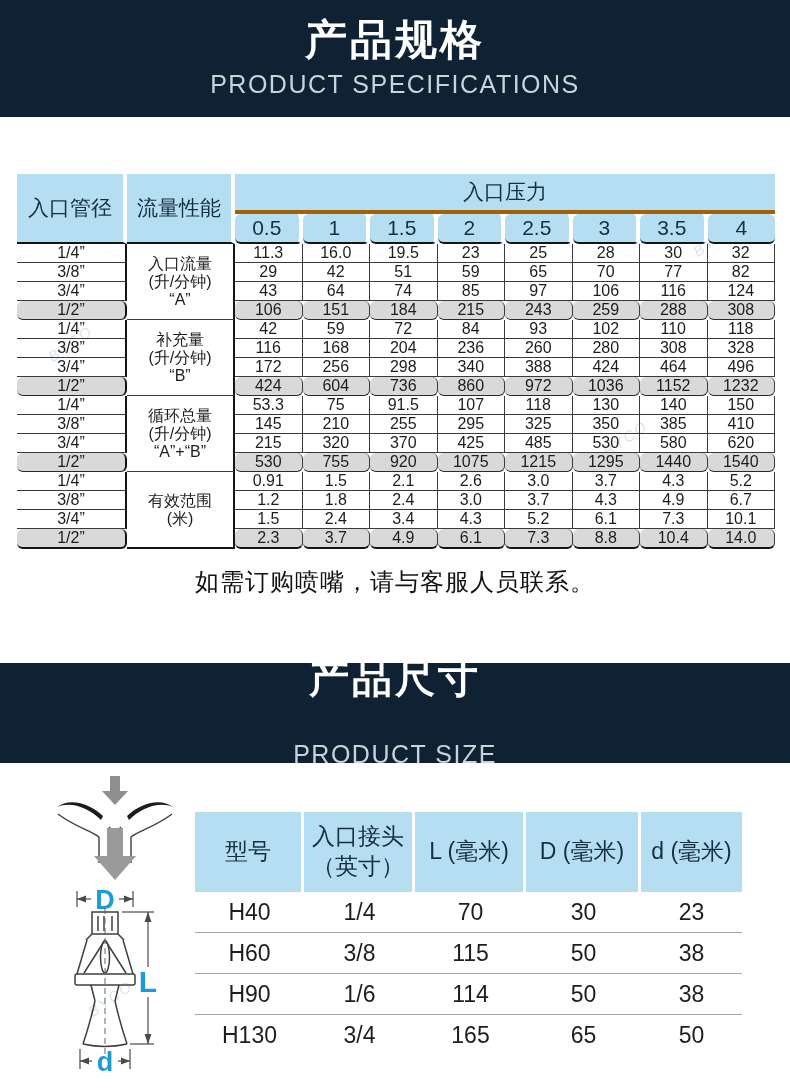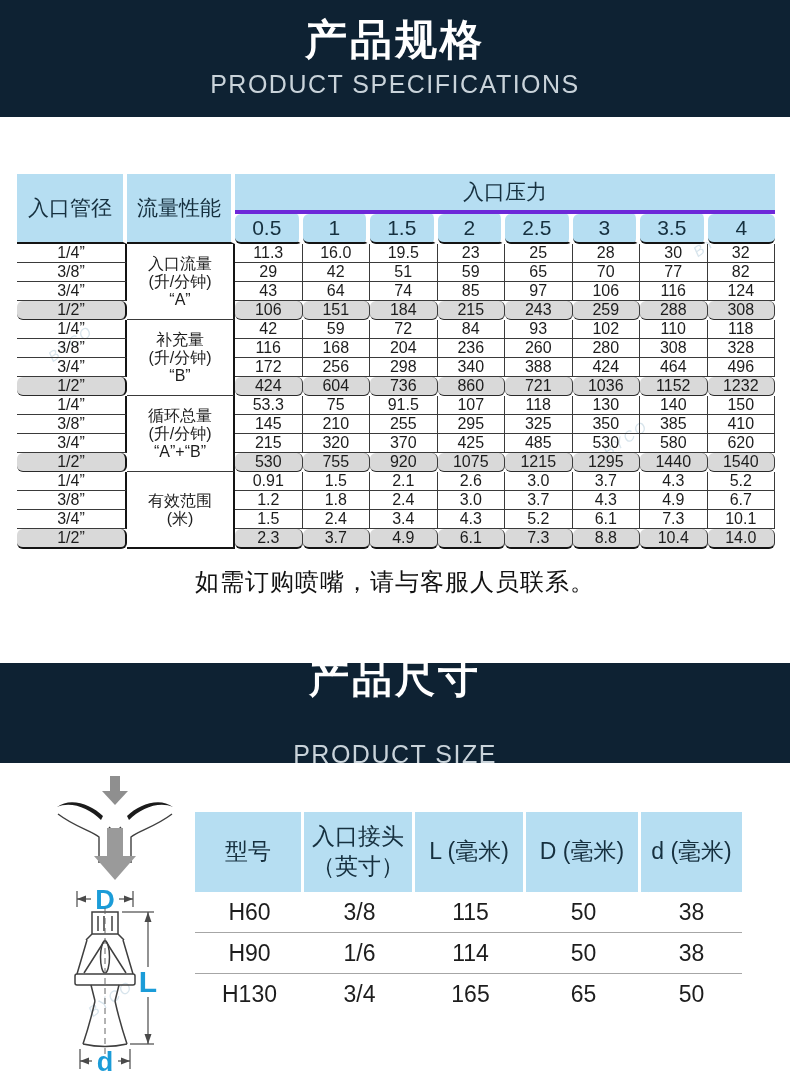--- a/index.html
+++ b/index.html
@@ -14,21 +14,21 @@
   .banner-title { font-size:42px; font-weight:bold; letter-spacing:3px; line-height:1.05; }
   .banner-2 .banner-title { font-size:40px; }
   .banner-sub { font-size:25px; color:#c9d3da; letter-spacing:1.5px; margin-top:7px; }
 
   
   table.spec { position:absolute; left:17px; top:174px; width:758px;
                border-collapse:separate; border-spacing:0; table-layout:fixed; }
   table.spec th, table.spec td { text-align:center; vertical-align:middle; padding:0; font-weight:normal; color:#1d1d1d; }
   table.spec thead th { background:#b6def2; font-size:21px; color:#16303f; }
   th.h-corner  { border-right:4px solid #ffffff; border-bottom:2px solid #141414;margin-left:41px; }
-  th.h-title   { height:40px; border-bottom:4px solid #6d28d9; }
+  th.h-title   { height:40px; border-bottom:4px solid #a16207; }
   th.h-press   { height:30px; border-right:4px solid #ffffff; border-bottom:2px solid #141414; font-size:21px;border-radius:6px; }
   th.h-press:last-child { border-right:none; }
   table.spec tbody td { height:19px; line-height:18px; font-size:16px; border-bottom:1px solid #3a3a3a; }
   td.pipe  { border-right:2px solid #141414; font-size:15px; }
   td.flabel{ border-right:2px solid #141414; font-size:16.5px; line-height:1.25; white-space:pre-line; color:#222; }
   td.flabel.last { border-bottom:2px solid #141414; }
   td.val   { border-right:1px solid #3a3a3a; }
   tr.shade td.pipe, tr.shade td.val { background:#d9d9d9; }
   table.spec tbody tr.grp-end td { border-bottom:1px solid #2a2a2a;border-radius:6px; }
   table.spec tbody tr.tbl-end td { border-bottom:2px solid #141414; }
@@ -190,21 +190,21 @@
           <td class="val">424</td>
           <td class="val">464</td>
           <td class="val">496</td>
         </tr>
         <tr class="shade grp-end">
           <td class="pipe">1/2”</td>
           <td class="val">424</td>
           <td class="val">604</td>
           <td class="val">736</td>
           <td class="val">860</td>
-          <td class="val">721</td>
+          <td class="val">972</td>
           <td class="val">1036</td>
           <td class="val">1152</td>
           <td class="val">1232</td>
         </tr>
         <tr>
           <td class="pipe">1/4”</td>
           <td class="flabel" rowspan="4">循环总量
 (升/分钟)
 “A”+“B”</td>
           <td class="val">53.3</td>
@@ -393,20 +393,27 @@
           <th>型号</th>
           <th>入口接头
 （英寸）</th>
           <th>L (毫米)</th>
           <th>D (毫米)</th>
           <th>d (毫米)</th>
         </tr>
       </thead>
     <tbody>
         <tr>
+          <td>H40</td>
+          <td>1/4</td>
+          <td>70</td>
+          <td>30</td>
+          <td>23</td>
+        </tr>
+        <tr>
           <td>H60</td>
           <td>3/8</td>
           <td>115</td>
           <td>50</td>
           <td>38</td>
         </tr>
         <tr>
           <td>H90</td>
           <td>1/6</td>
           <td>114</td>

